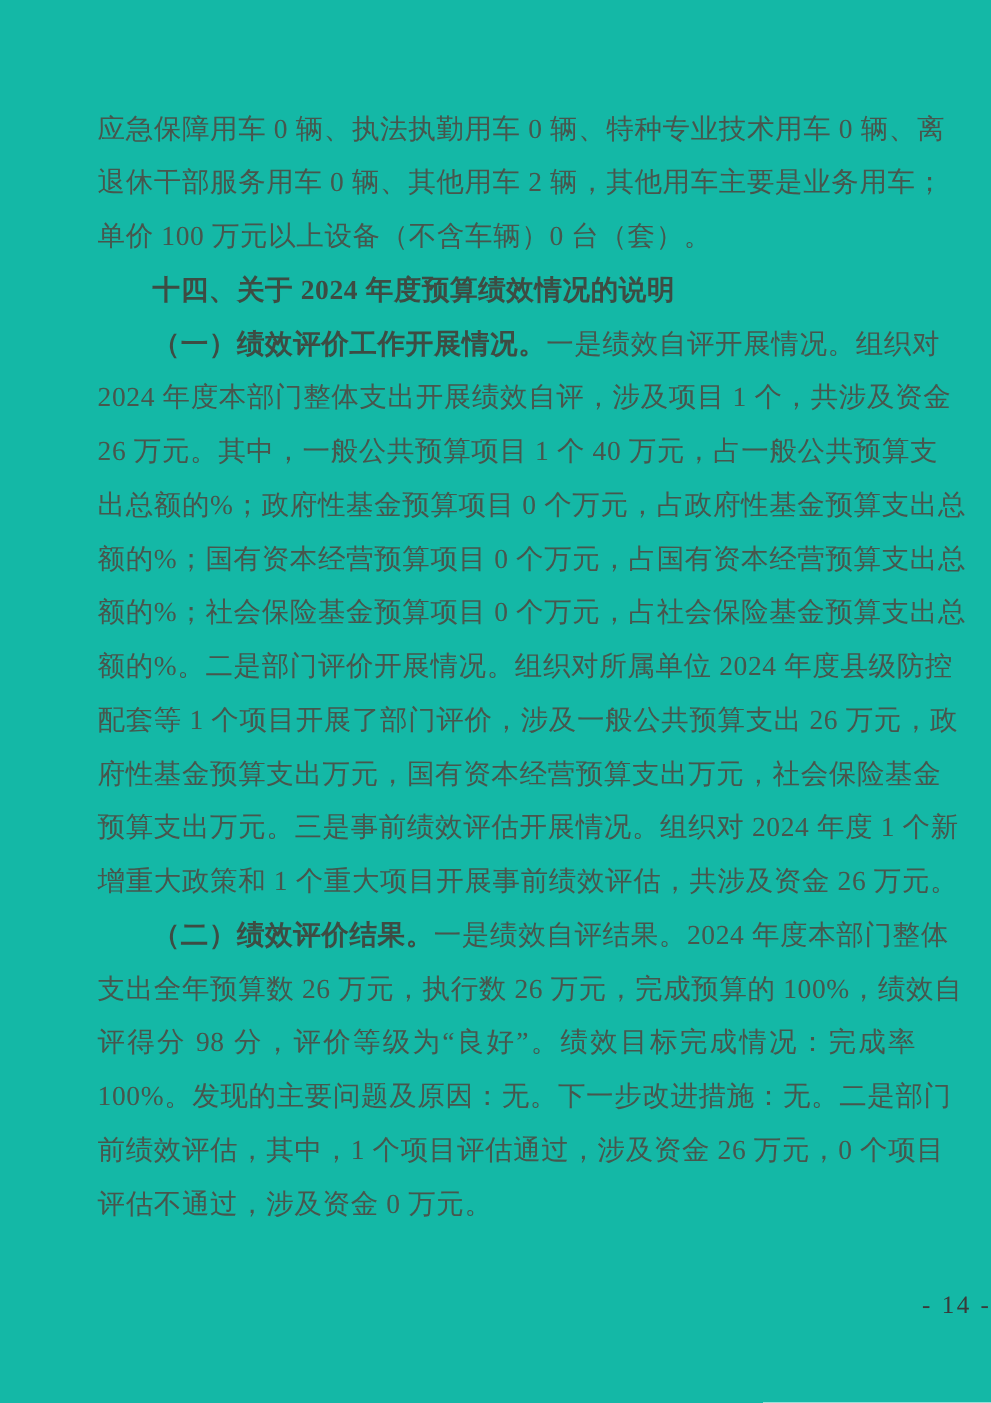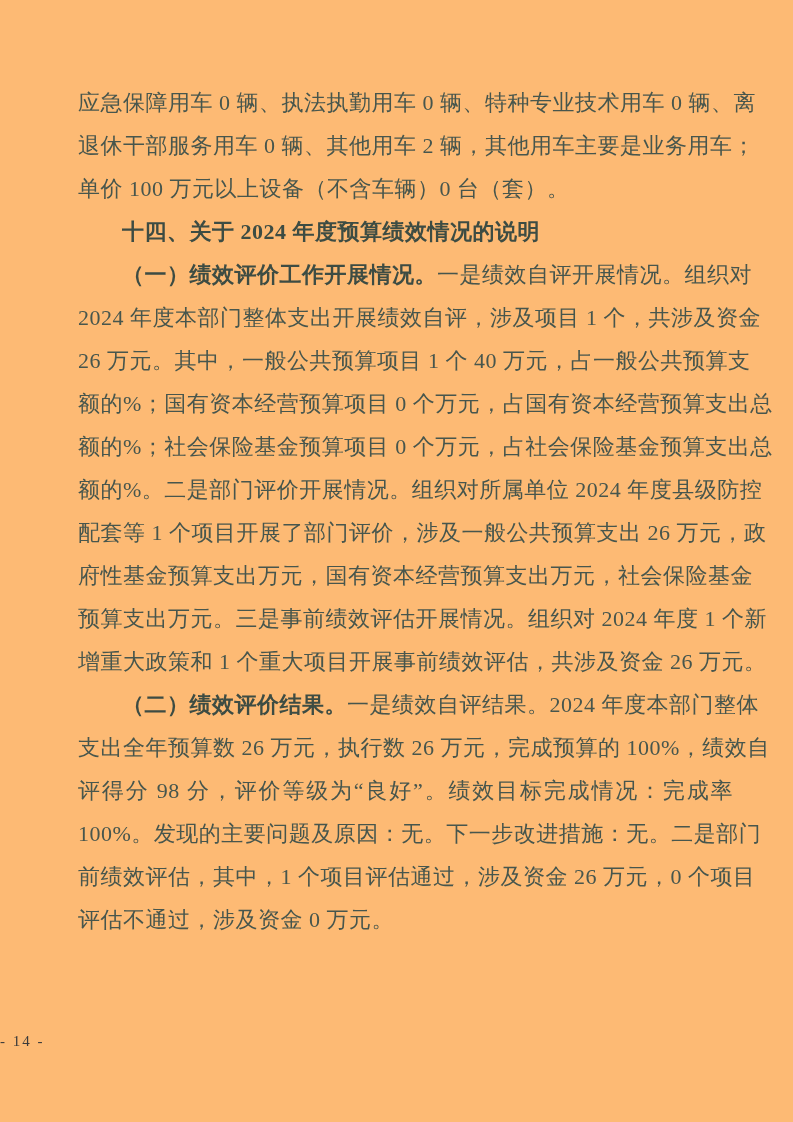--- a/index.html
+++ b/index.html
@@ -4,21 +4,21 @@
 <style>
   html, body {
     margin: 0;
     padding: 0;
     background: #ffffff;
   }
   .page {
     position: relative;
     width: 793px;
     height: 1122px;
-    background: #fdba74;
+    background: #14b8a6;
     overflow: hidden;
     font-family: "Liberation Serif", serif;
   }
   .text-block {
     position: absolute;
     left: 78px;
     top: 81px;
     width: 655px;
     color: #47564d;
     font-size: 22px;
@@ -44,39 +44,40 @@
   }
   .lead-bold {
     font-weight: bold;
     color: #3d4c43;
   }
   .footer {
     position: absolute;
     left: 0;
     top: 1033px;
     width: 793px;
-    text-align: left;
+    text-align: right;
     color: #3a3a3a;
-    font-size: 15px;
+    font-size: 20px;
     letter-spacing: 2px;
     font-family: "Liberation Serif", serif;
   }
 </style>
 </head>
 <body>
 
 <div class="page">
   <div class="text-block">
     <div class="line">应急保障用车 0 辆、执法执勤用车 0 辆、特种专业技术用车 0 辆、离</div>
     <div class="line">退休干部服务用车 0 辆、其他用车 2 辆，其他用车主要是业务用车；</div>
     <div class="line left">单价 100 万元以上设备（不含车辆）0 台（套）。</div>
     <div class="line left indent heading">十四、关于 2024 年度预算绩效情况的说明</div>
     <div class="line indent"><span class="lead-bold">（一）绩效评价工作开展情况。</span><span>一是绩效自评开展情况。组织对</span></div>
     <div class="line">2024 年度本部门整体支出开展绩效自评，涉及项目 1 个，共涉及资金</div>
     <div class="line">26 万元。其中，一般公共预算项目 1 个 40 万元，占一般公共预算支</div>
+    <div class="line">出总额的%；政府性基金预算项目 0 个万元，占政府性基金预算支出总</div>
     <div class="line">额的%；国有资本经营预算项目 0 个万元，占国有资本经营预算支出总</div>
     <div class="line">额的%；社会保险基金预算项目 0 个万元，占社会保险基金预算支出总</div>
     <div class="line">额的%。二是部门评价开展情况。组织对所属单位 2024 年度县级防控</div>
     <div class="line">配套等 1 个项目开展了部门评价，涉及一般公共预算支出 26 万元，政</div>
     <div class="line">府性基金预算支出万元，国有资本经营预算支出万元，社会保险基金</div>
     <div class="line">预算支出万元。三是事前绩效评估开展情况。组织对 2024 年度 1 个新</div>
     <div class="line">增重大政策和 1 个重大项目开展事前绩效评估，共涉及资金 26 万元。</div>
     <div class="line indent"><span class="lead-bold">（二）绩效评价结果。</span><span>一是绩效自评结果。2024 年度本部门整体</span></div>
     <div class="line">支出全年预算数 26 万元，执行数 26 万元，完成预算的 100%，绩效自</div>
     <div class="line">评得分 98 分，评价等级为“良好”。绩效目标完成情况：完成率</div>

